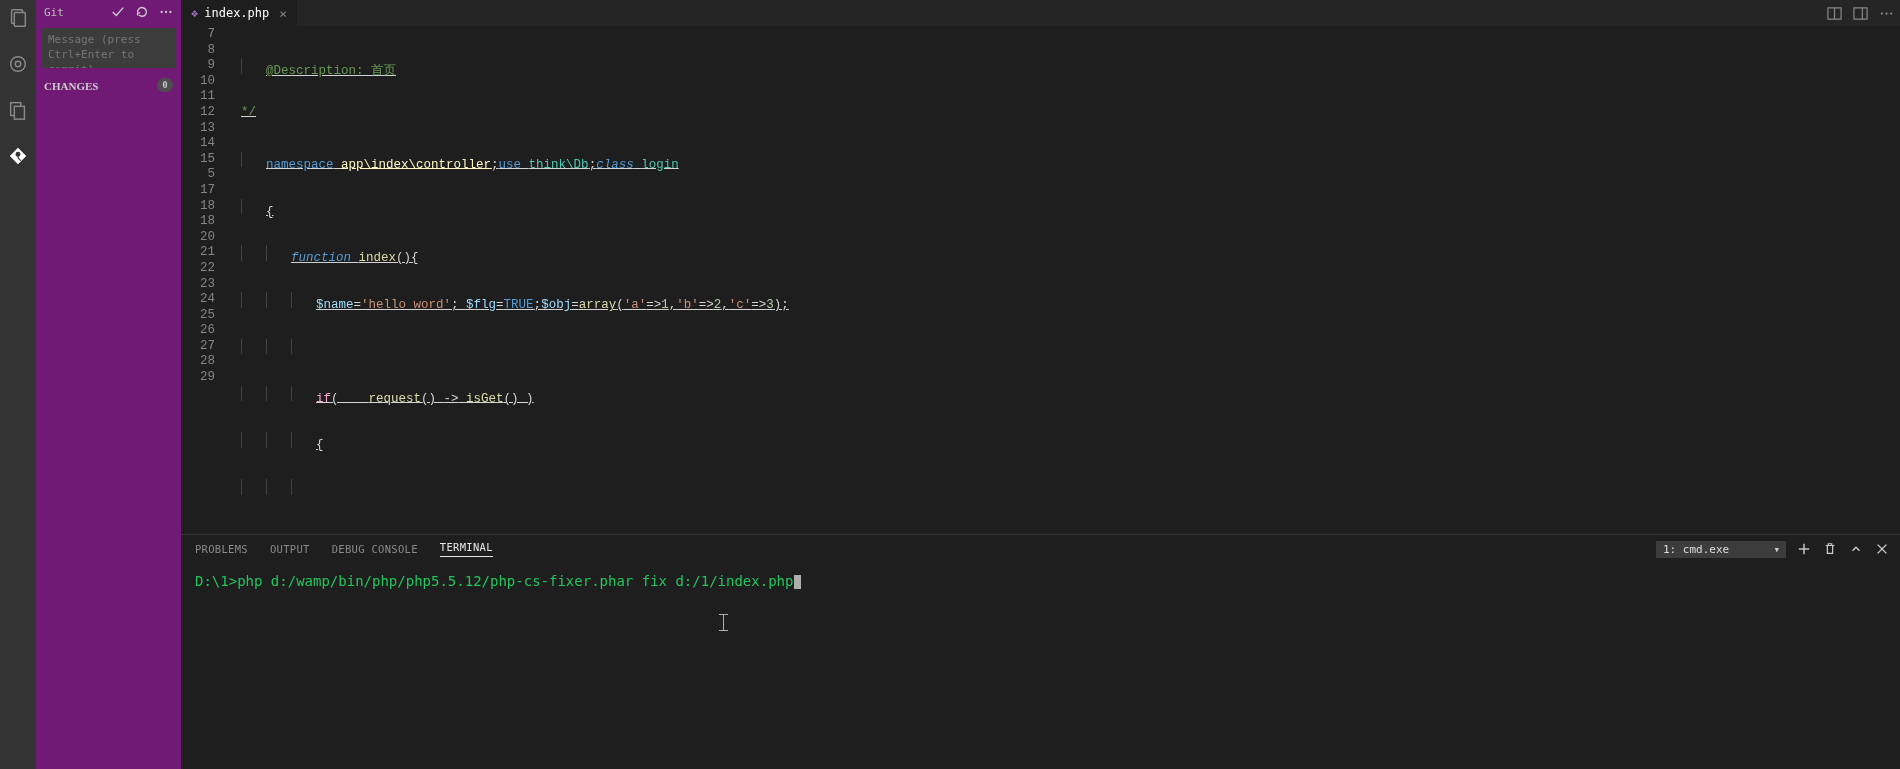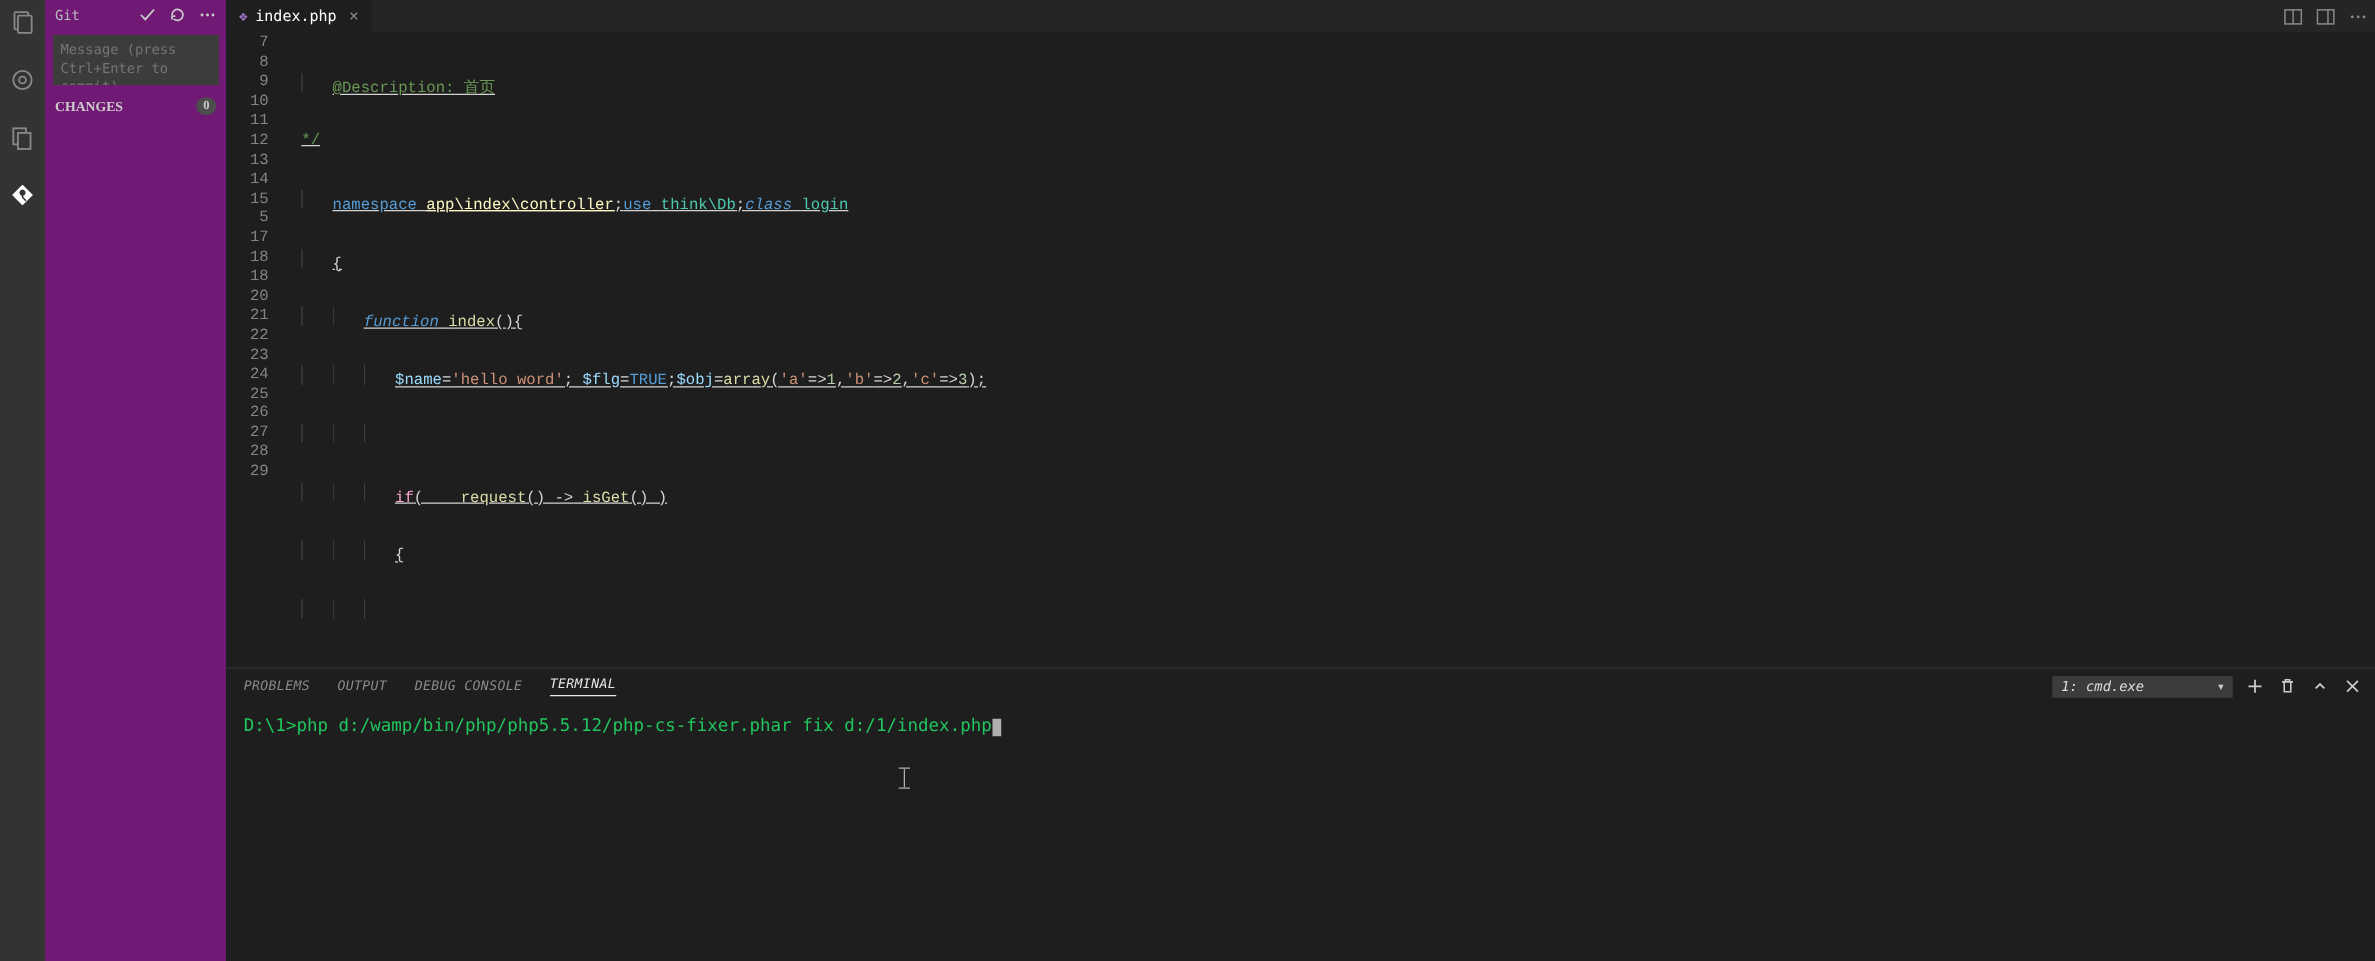--- a/index.html
+++ b/index.html
@@ -109,26 +109,26 @@
 .tok-op { color:#d4d4d4; }
 .tok-ns { color:#fef9c3; text-decoration:underline; }
 .tok-punct { color:#d4d4d4;}
 .tok-pink { color:#f9a8d4; }
 
 .panel {
   border-top:1px solid #333; height:235px; background:#1e1e1e; display:flex; flex-direction:column;
 }
 .panel-tabs {
   display:flex; align-items:center; height:28px; padding:0 14px; gap:22px; font-size:10.5px;
-  color:#8a8a8a; position:relative;font-style:italic;
+  color:#8a8a8a; position:relative;
 }
 .panel-tabs .ptab { cursor:pointer; text-transform:uppercase; letter-spacing:0.3px;}
 .panel-tabs .ptab.active { color:#e7e7e7; border-bottom:1px solid #e7e7e7; padding-bottom:3px;}
 .panel-tabs .right { position:absolute; right:10px; display:flex; align-items:center; gap:10px;}
-.term-select { background:#3c3c3c; color:#ddd; border:1px solid #3c3c3c; font-size:11px; padding:1px 18px 1px 6px; cursor:pointer; position:relative; width:144px;}
+.term-select { background:#3c3c3c; color:#ddd; border:1px solid #3c3c3c; font-size:11px; padding:1px 18px 1px 6px; cursor:pointer; position:relative; width:130px;}
 .term-select:after{content:"▾"; position:absolute; right:5px; top:1px; color:#ccc;}
 .picon{ width:16px; height:16px; cursor:pointer; color:#ccc; display:flex; align-items:center; justify-content:center;}
 .picon svg{width:14px;height:14px;}
 .term-body {
   flex:1; font-family: Consolas, monospace; font-size:14px; color:#22c55e;
   padding:10px 14px; position:relative;
 }
 .term-cursor { display:inline-block; width:7px; height:14px; background:#aeafad; vertical-align:text-bottom; margin-left:1px;}
 .text-cursor { position:absolute; left:542px; top:52px; width:1px; height:15px; background:#aeafad;}
 .text-cursor:before{content:""; position:absolute; left:-4px; top:-1px; width:9px; height:1px; background:#aeafad;}

